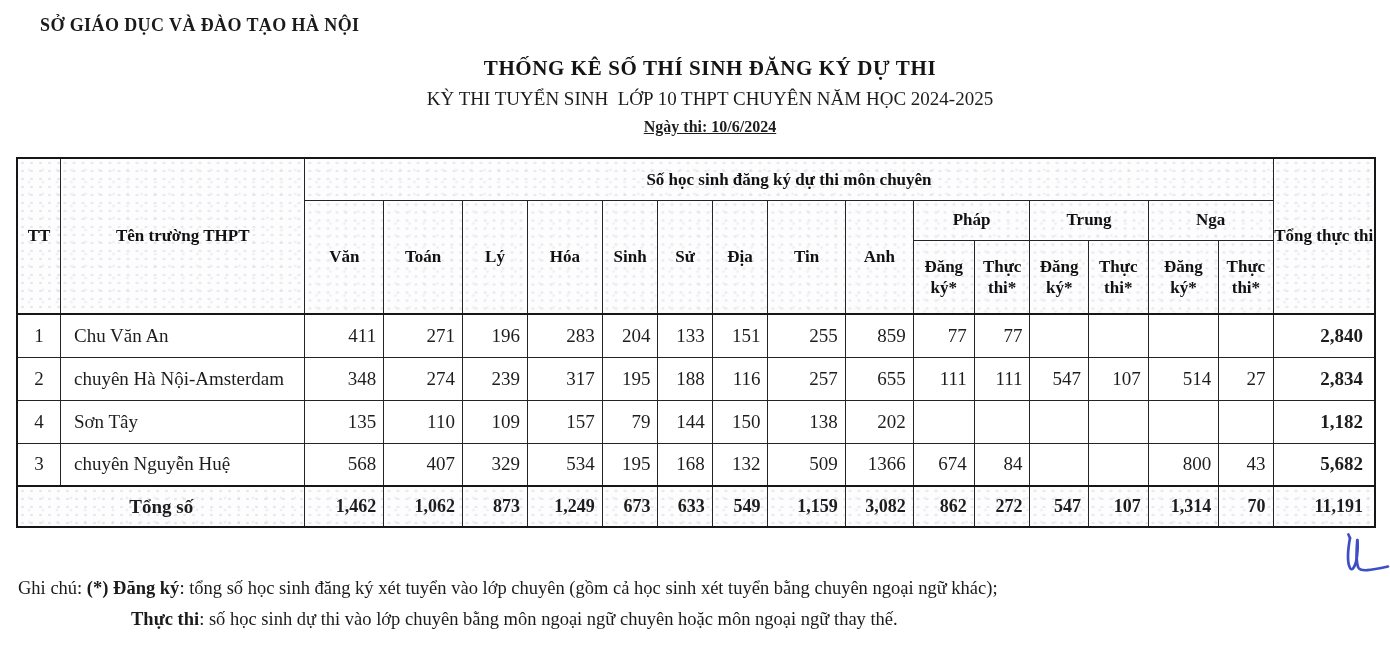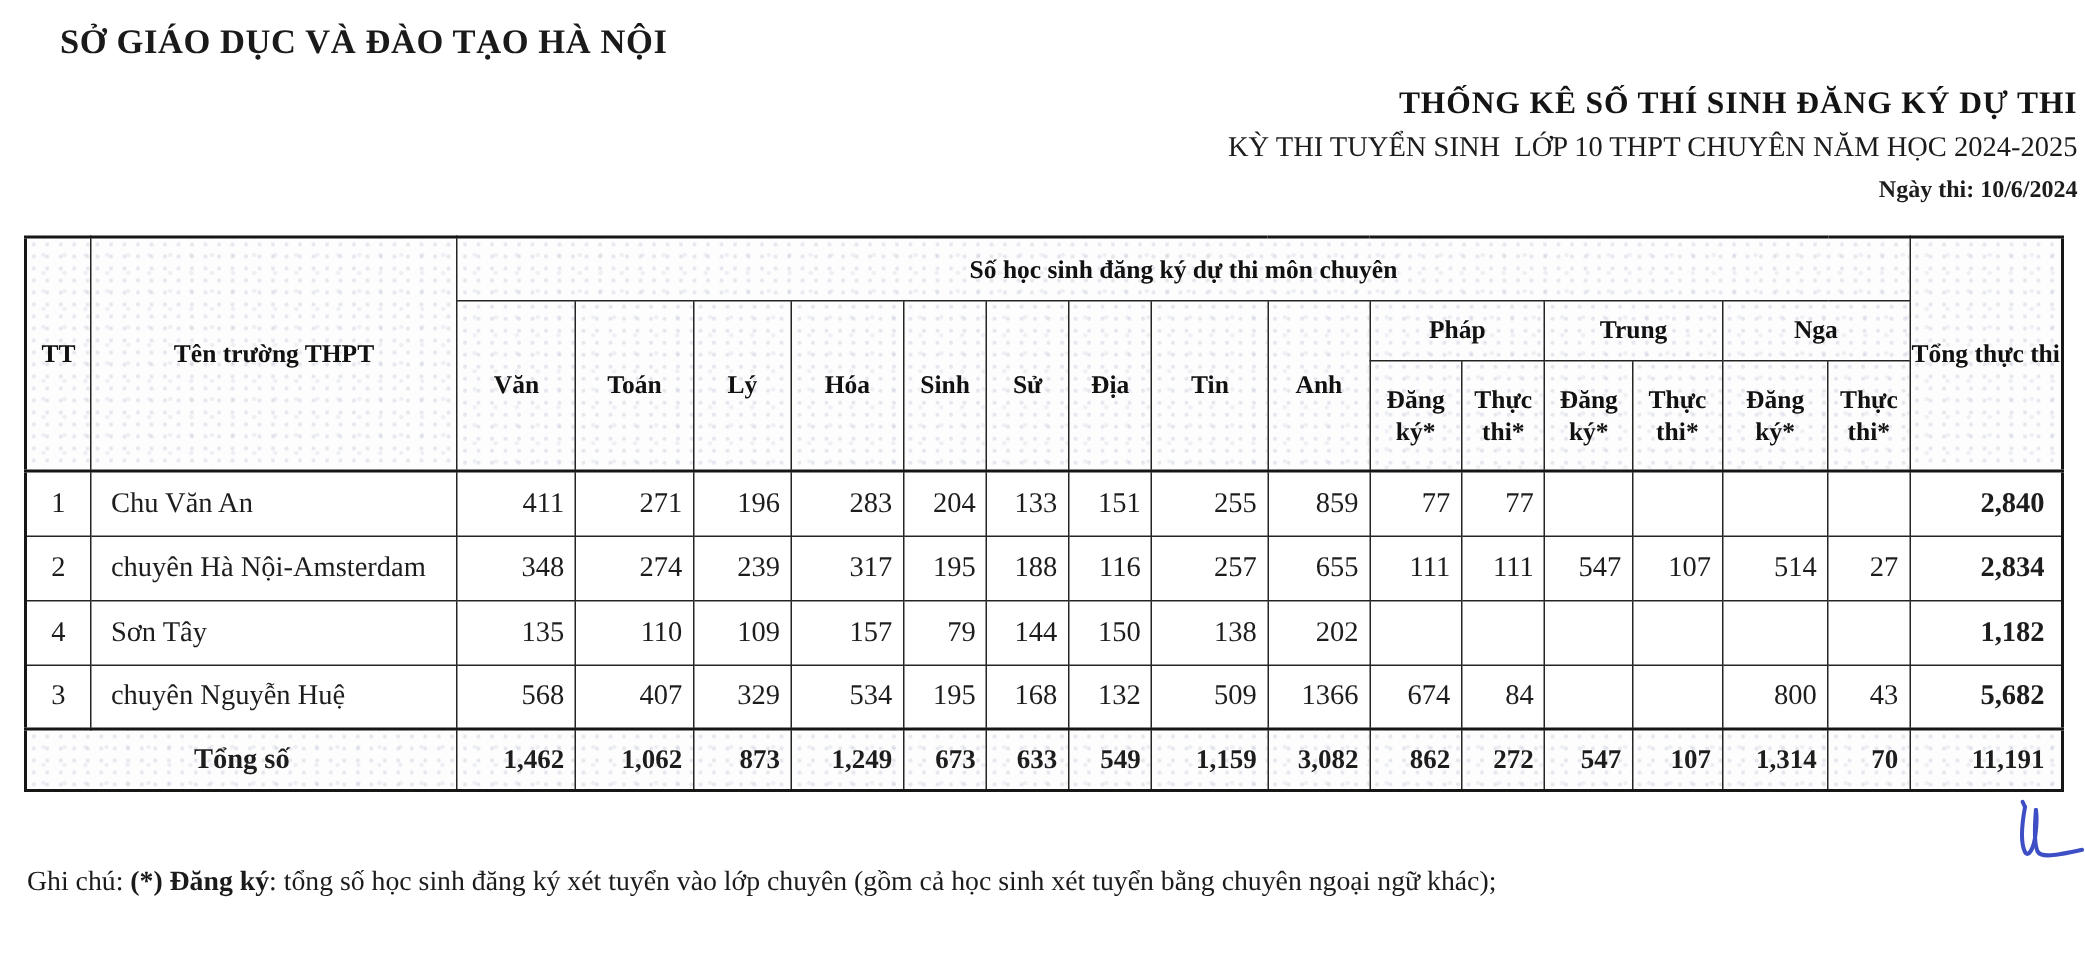--- a/index.html
+++ b/index.html
@@ -1,26 +1,26 @@
 <!DOCTYPE html>
 <html><head>
 <meta charset="utf-8">
 <style>
   * { margin:0; padding:0; box-sizing:border-box; }
   html,body { width:1390px; height:651px; background:#ffffff; overflow:hidden; }
   body { font-family:"Liberation Serif","DejaVu Serif",serif; color:#1d1d1d; position:relative; }
 
   .org-name{
     position:absolute; left:40px; top:15px;
-    font-weight:bold; font-size:23px; letter-spacing:.4px; color:#1a1a1a;
+    font-weight:bold; font-size:18px; letter-spacing:.4px; color:#1a1a1a;
   }
-  .title-block{ position:absolute; left:35px; width:1350px; top:56px; text-align:right; }
+  .title-block{ position:absolute; left:35px; width:1350px; top:56px; text-align:center; }
   .page-title{ font-weight:bold; font-size:21px; letter-spacing:.6px; color:#141414; }
   .page-subtitle{ font-size:19px; margin-top:7px; white-space:pre; color:#1c1c1c; }
-  .exam-date{ font-weight:bold; font-size:16px; margin-top:8px; }
+  .exam-date{ font-weight:bold; font-size:16px; margin-top:8px;text-decoration:underline; }
 
   .table-wrap{ position:absolute; left:16px; top:157px; width:1360px; }
   table{ width:100%; border-collapse:collapse; table-layout:fixed; border:2.5px solid #161616; }
   th,td{ border:1.6px solid #242424; vertical-align:middle; }
 
   thead th{
     font-weight:bold; font-size:17px; text-align:center; line-height:1.25;
     color:#111;
   }
   .speckle{
@@ -216,20 +216,21 @@
           <td class="num speckle">1,314</td>
           <td class="num speckle">70</td>
           <td class="num total-col speckle">11,191</td>
         </tr>
       </tbody>
   </table>
 </div>
 
 <div class="notes">
   <div class="note-line-1"><span>Ghi chú: </span><b>(*) Đăng ký</b><span>: tổng số học sinh đăng ký xét tuyển vào lớp chuyên (gồm cả học sinh xét tuyển bằng chuyên ngoại ngữ khác);</span></div>
+  <div class="note-line-2"><b>Thực thi</b><span>: số học sinh dự thi vào lớp chuyên bằng môn ngoại ngữ chuyên hoặc môn ngoại ngữ thay thế.</span></div>
 </div>
 
 <svg class="signature" viewBox="0 0 54 58">
   <g fill="none" stroke="#3e4ec4" stroke-width="2.7" stroke-linecap="round" stroke-linejoin="round">
     <path d="M12 7 C10 18 9 31 12 37 C14 41 18 35 19 25 C20 17 19.6 11 19.3 9"></path>
     <path d="M19.3 9 C18.3 21 18.3 32 20.3 36.5 C22.5 41 32 39.5 50 35.5"></path>
     <path d="M12 7 L10.4 3.5"></path>
   </g>
 </svg>
 

